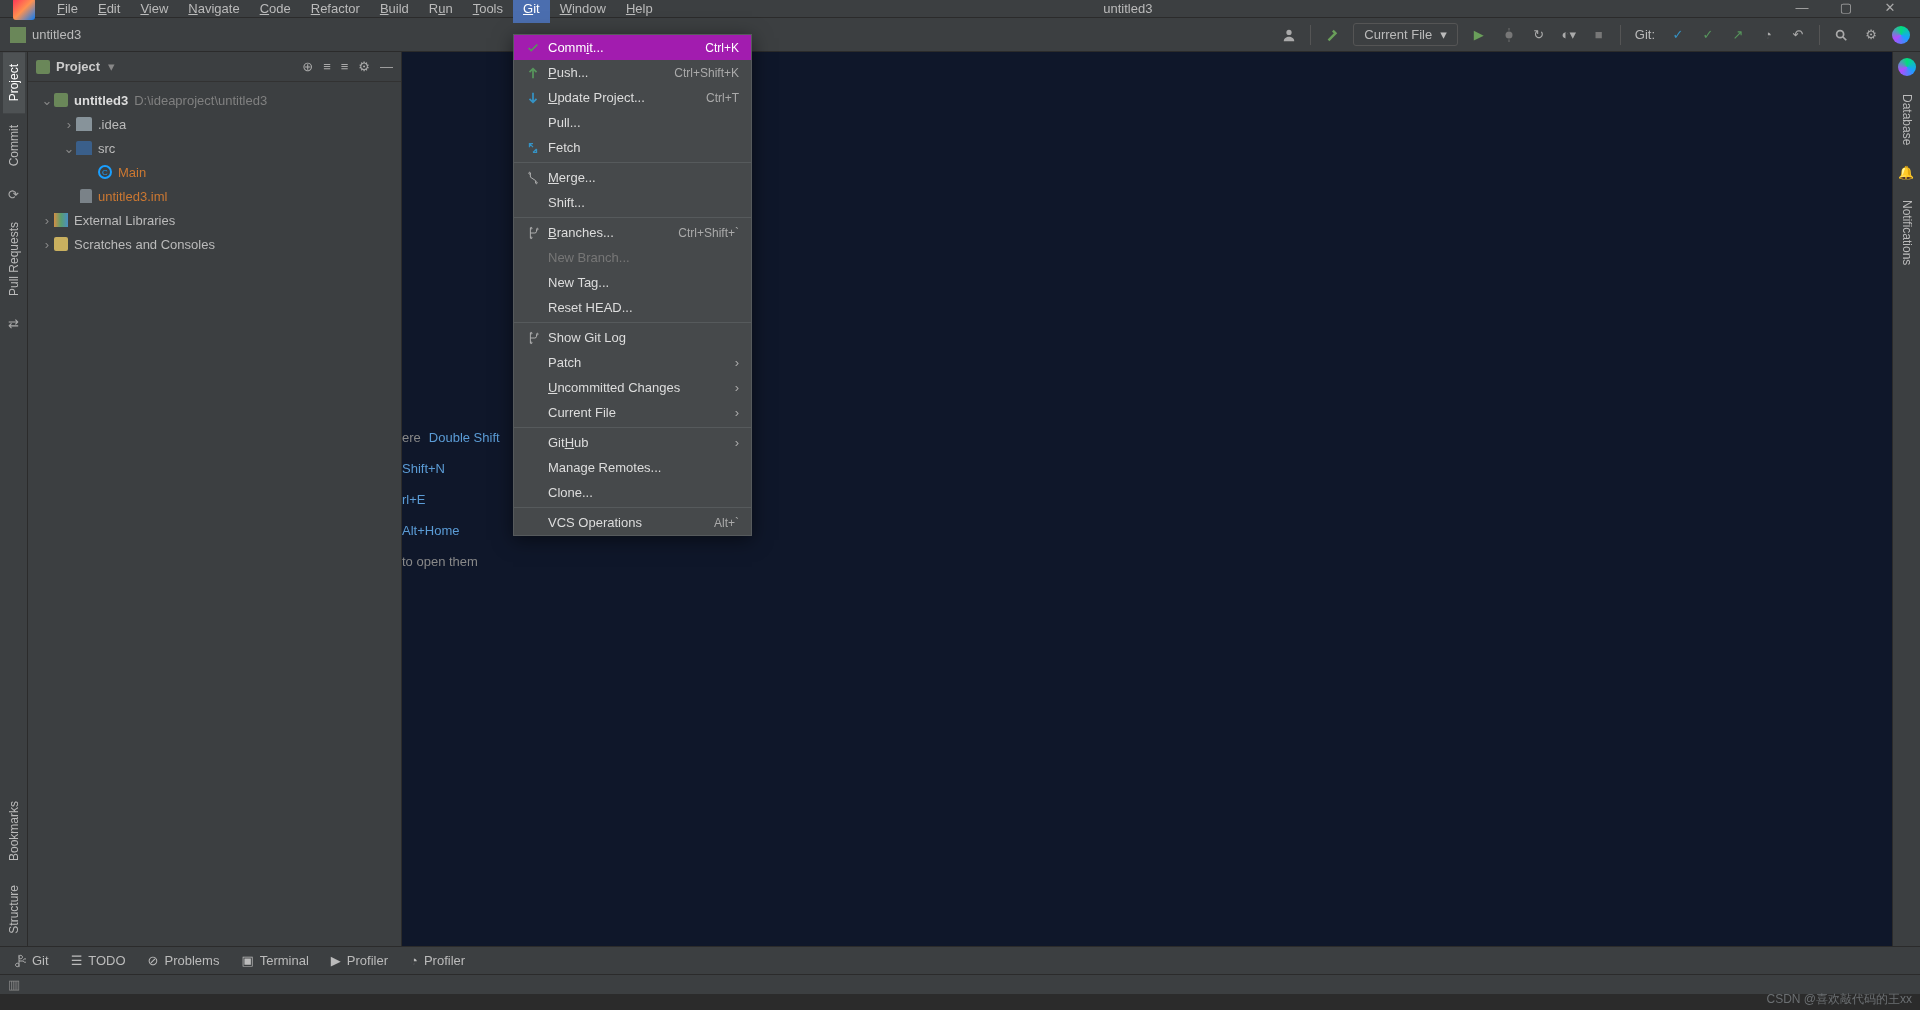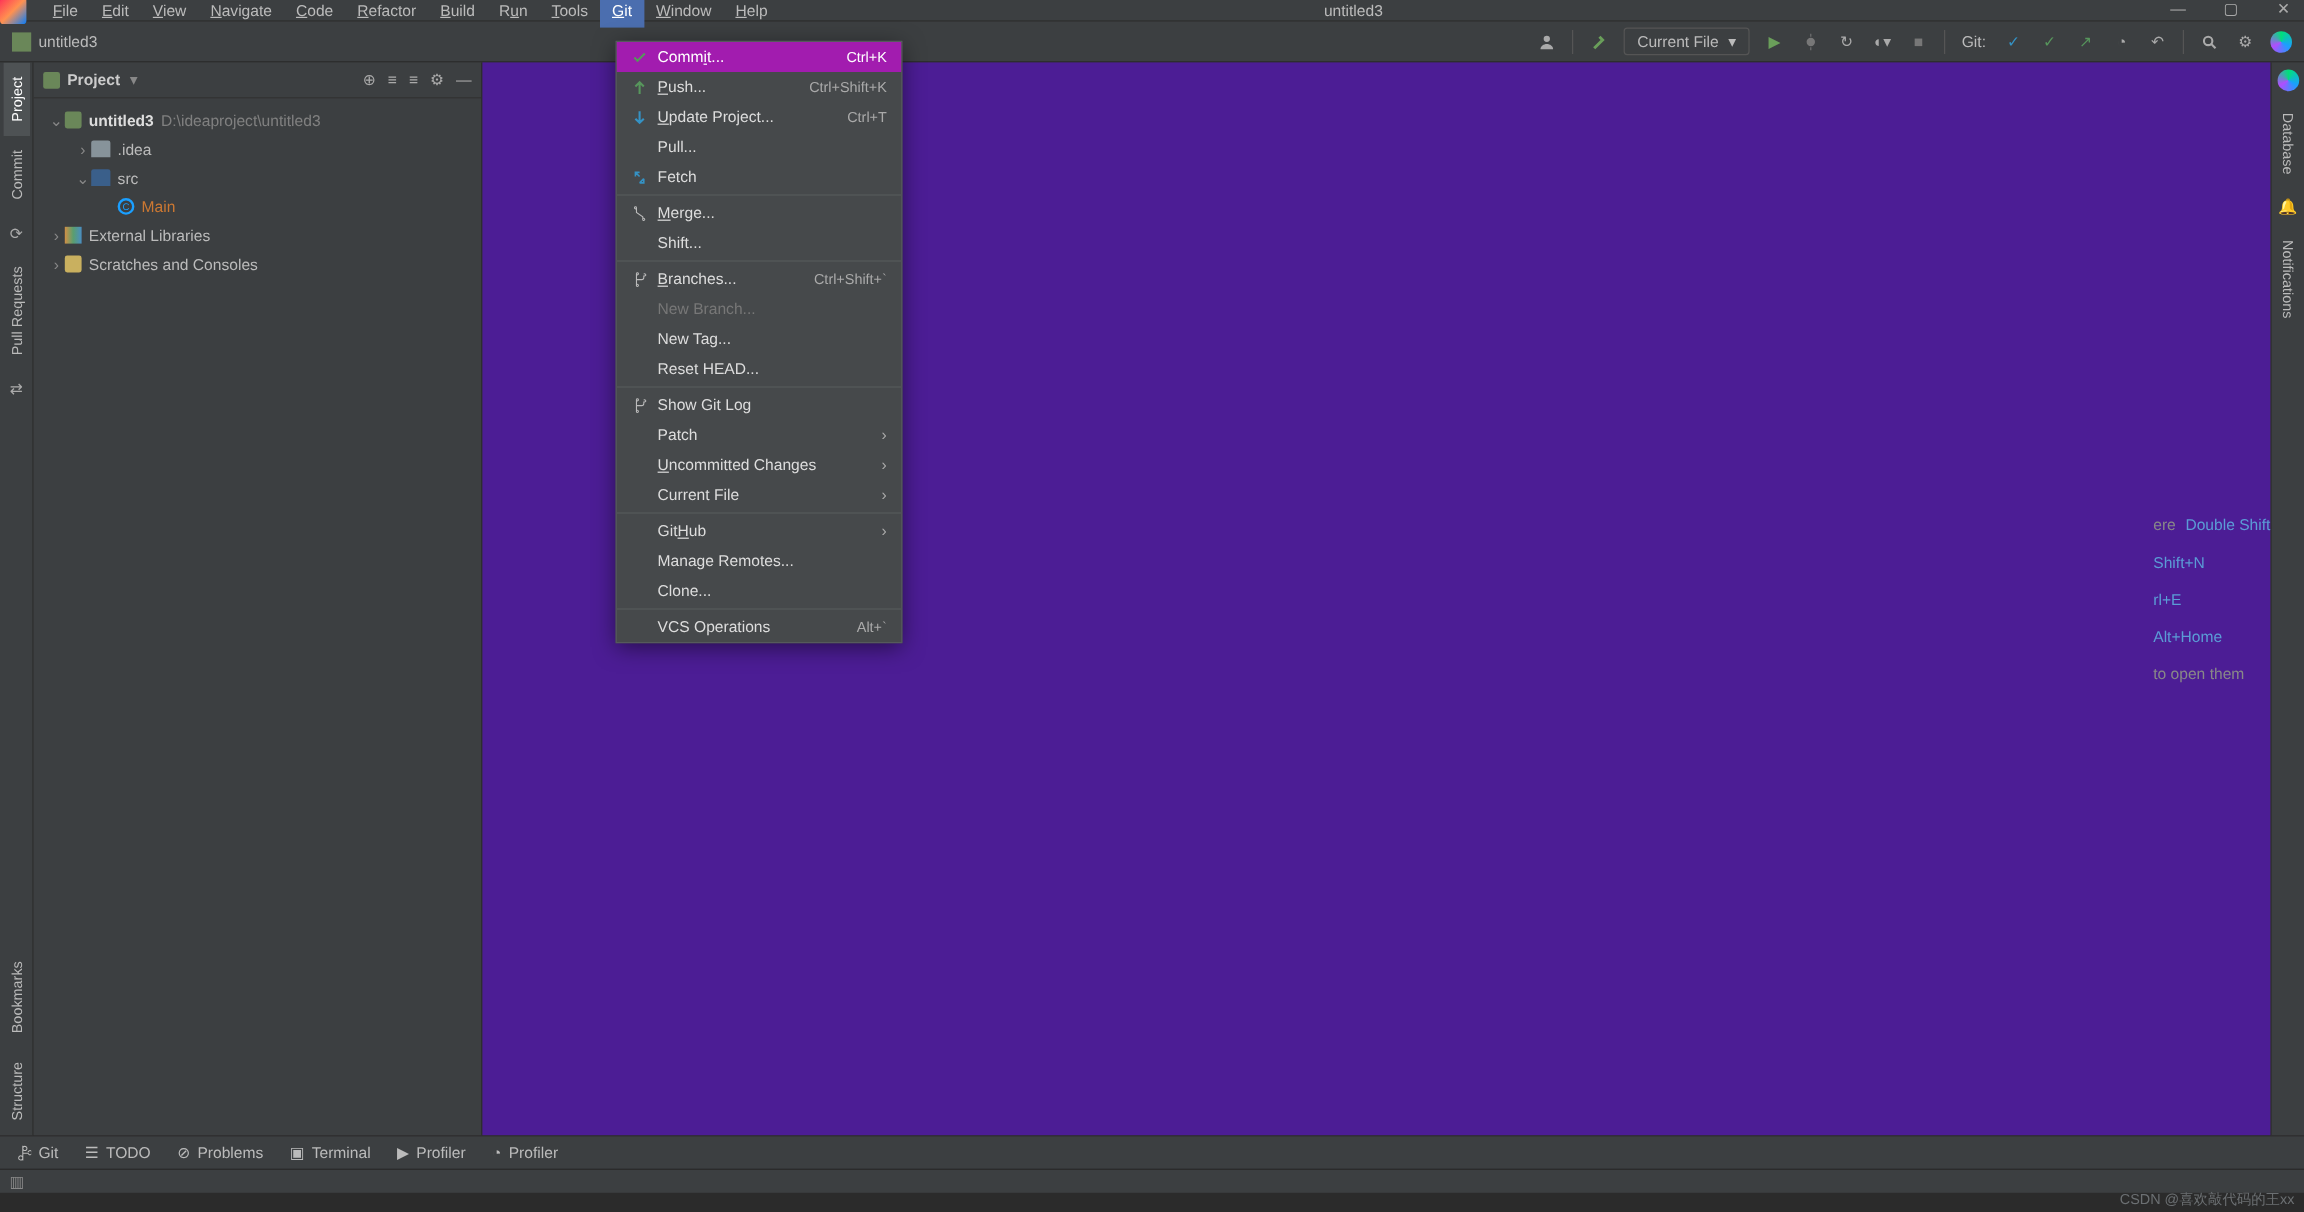--- a/index.html
+++ b/index.html
@@ -1,17 +1,17 @@
 <!DOCTYPE html>
 <html><head>
 <meta charset="utf-8">
 <style>
   * { margin:0; padding:0; box-sizing:border-box; font-family:"Segoe UI",Arial,sans-serif; font-size:13px; }
   body { background:#2b2b2b; color:#bbbbbb; width:1920px; height:1010px; overflow:hidden; position:relative; }
-  .menubar { height:18px; background:#3c3f41; display:flex; align-items:center; padding:0 0; border-bottom:1px solid #2b2b2b; width:100%; }
+  .menubar { height:18px; background:#3c3f41; display:flex; align-items:center; padding:0 13px; border-bottom:1px solid #2b2b2b; width:100%; }
   .logo { width:22px; height:22px; margin-right:12px; background:linear-gradient(135deg,#fe2f57,#ff9150,#087cfa); border-radius:3px; display:flex; align-items:center; justify-content:center; }
   .menu-items { display:flex; }
   .menu-item { padding:7px 10px; cursor:pointer; color:#bbbbbb; }
   .menu-item.active { background:#4b6eaf; color:#fff; }
   .menu-item .ul { text-decoration:underline; }
   .center-title { flex:1; text-align:center; color:#bbbbbb; margin-left:-200px; }
   .win-controls { display:flex; gap:26px; margin-right:8px; }
   .win-btn { width:18px; height:18px; cursor:pointer; color:#aaa; text-align:center; }
 
   .toolbar { height:34px; background:#3c3f41; display:flex; align-items:center; padding:0 10px; border-bottom:1px solid #2b2b2b; }
@@ -46,21 +46,21 @@
   .folder-icon { width:16px; height:14px; background:#87939a; margin-right:6px; border-radius:2px 2px 0 0; }
   .module-icon { width:14px; height:14px; background:#6a8759; margin-right:6px; border-radius:2px; }
   .c-icon { width:14px; height:14px; border-radius:50%; border:2px solid #1a9fff; margin-right:6px; display:flex; align-items:center; justify-content:center; font-size:8px; color:#1a9fff; }
   .lib-icon { width:14px; height:14px; background:linear-gradient(90deg,#d28f45,#5a9e6f,#4a8ec2); margin-right:6px; }
   .scratch-icon { width:14px; height:14px; background:#c9b05f; border-radius:2px; margin-right:6px; position:relative; }
   .label { color:#bbb; }
   .label.b { font-weight:bold; color:#ddd; }
   .label.mod { color:#cc7832; }
   .label.dim { color:#808080; margin-left:6px; }
 
-  .editor { flex:1; background:#4c1d95; position:relative; display:flex; align-items:center; justify-content:flex-end; }
+  .editor { flex:1; background:#0f172a; position:relative; display:flex; align-items:center; justify-content:flex-start; }
   .welcome { text-align:left; color:#888; font-size:16px; }
   .welcome .row { margin:16px 0; }
   .kb { color:#5b9cd6; margin-left:8px; }
 
   .dropdown { position:absolute; left:513px; top:34px; width:239px; background:#46494b; border:1px solid #565a5c; box-shadow:0 4px 18px rgba(0,0,0,.5); z-index:100; }
   .dd-row { display:flex; align-items:center; height:25px; padding:0 12px; color:#ddd; cursor:pointer; position:relative; }
   .dd-row.hi { background:#a21caf; color:#fff; }
   .dd-row.disabled { color:#777; }
   .dd-icon { width:14px; margin-right:8px; display:flex; align-items:center; justify-content:center; }
   .dd-label { flex:1; }
@@ -192,20 +192,24 @@
       </div>
       <div class="tree-row" style="padding-left:34px">
         <span class="tw chev">⌄</span>
         <div class="folder-icon" style="background:#3a5f8a"></div>
         <span class="label">src</span>
       </div>
       <div class="tree-row" style="padding-left:70px">
         <div class="c-icon">C</div>
         <span class="label mod">Main</span>
       </div>
+      <div class="tree-row" style="padding-left:52px">
+        <div class="folder-icon" style="background:#7a8288;width:12px;height:14px"></div>
+        <span class="label mod">untitled3.iml</span>
+      </div>
       <div class="tree-row" style="padding-left:12px">
         <span class="tw chev">›</span>
         <div class="lib-icon"></div>
         <span class="label">External Libraries</span>
       </div>
       <div class="tree-row" style="padding-left:12px">
         <span class="tw chev">›</span>
         <div class="scratch-icon"></div>
         <span class="label">Scratches and Consoles</span>
       </div>

